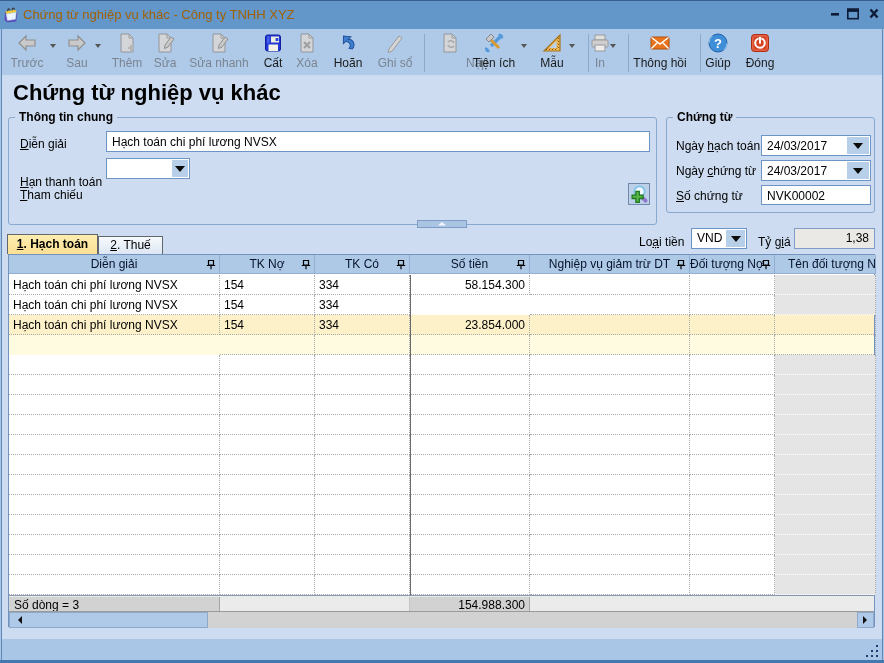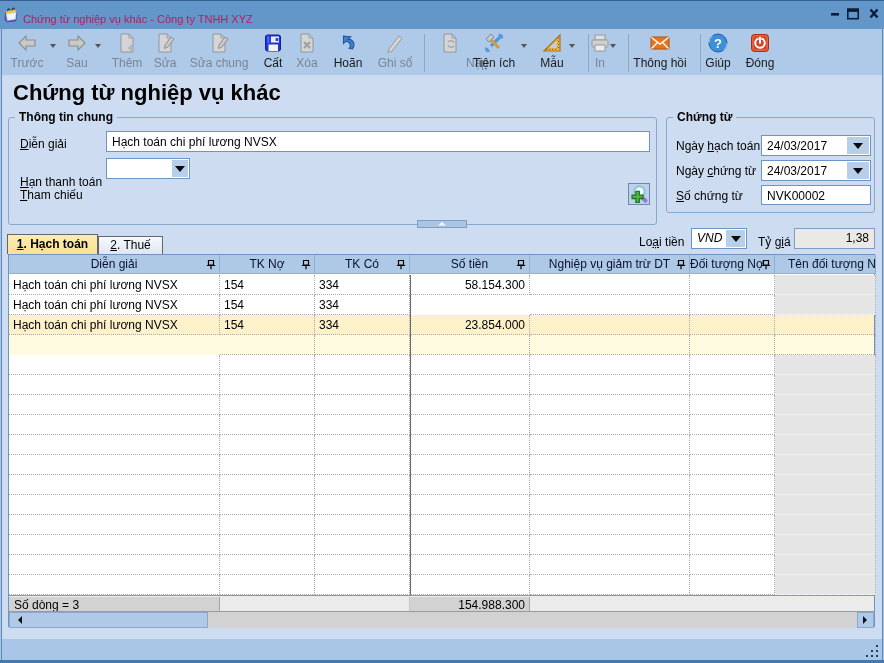--- a/index.html
+++ b/index.html
@@ -2,21 +2,21 @@
 <html><head>
 <meta charset="utf-8">
 <style>
 * { margin:0; padding:0; box-sizing:border-box; }
 html,body { width:884px; height:663px; overflow:hidden; }
 body { font-family:"Liberation Sans", sans-serif; font-size:12px; color:#000; position:relative; background:#cddcf0; }
 .abs { position:absolute; }
 
 
 #titlebar { left:0; top:0; width:884px; height:29px; background:#6396c9; border-top:1px solid #35608f; }
-#titletext { left:23px; top:13px; color:#be185d; font-size:11px; }
+#titletext { left:23px; top:7px; color:#a16207; font-size:13px; }
 #winbtns { right:4px; top:6px; }
 #leftborder { left:0; top:29px; width:2px; height:632px; background:linear-gradient(to right,#aac6e4 1px,#5d89ba 1px); }
 #rightborder { right:0; top:29px; width:2px; height:632px; background:linear-gradient(to left,#aac6e4 1px,#5d89ba 1px); }
 #bottomborder { left:0; top:660px; width:884px; height:3px; background:#4678b0; }
 
 #toolbar { left:2px; top:29px; width:880px; height:48px; background:#aecae8; border-bottom:2px solid #ccdcf0; }
 .tbtn { position:absolute; top:3px; text-align:center; color:#1a1a1a; font-size:12px; }
 .tbtn.dis { color:#7b8490; }
 .tbtn .ic { display:block; margin:0 auto 2px auto; width:22px; height:22px; }
 .tbtn .lbl { display:block; margin-top:1px; }
@@ -112,21 +112,21 @@
         <path d="M11 13 L17 5 l3 2 -6 8 -3.5 1.5 z" fill="#c9c9c9" stroke="#8f8f8f" stroke-width="1"></path>
       </svg>
       <span class="lbl">Sửa</span>
     </div>
 <div class="tbtn dis" style="left:181px;width:76px;">
       <svg class="ic" viewBox="0 0 22 22">
         <path d="M5 2 h8 l4 4 v14 h-12 z" fill="#d3d5d9" stroke="#94969a" stroke-width="1"></path>
         <path d="M13 2 v4 h4" fill="none" stroke="#9a9a9a" stroke-width="1"></path>
         <path d="M11 13 L17 5 l3 2 -6 8 -3.5 1.5 z" fill="#c9c9c9" stroke="#8f8f8f" stroke-width="1"></path>
       </svg>
-      <span class="lbl">Sửa chung</span>
+      <span class="lbl">Sửa nhanh</span>
     </div>
 <div class="tbtn" style="left:235px;width:76px;">
       <svg class="ic" viewBox="0 0 22 22">
         <rect x="3.5" y="3" width="15" height="16" rx="2" fill="#2336d6" stroke="#1020a0" stroke-width="1"></rect>
         <rect x="5.2" y="4.2" width="2.2" height="7" fill="#4e66e8"></rect>
         <rect x="9" y="4.5" width="8" height="6" fill="#efece0"></rect>
         <rect x="13.6" y="6" width="2.8" height="3" fill="#2a48d8"></rect>
         <rect x="6.5" y="12.5" width="9.5" height="6.5" fill="#f4f1e8"></rect>
       </svg>
       <span class="lbl">Cất</span>
@@ -265,21 +265,21 @@
 <div id="split" class="abs">
     <svg width="48" height="6" viewBox="0 0 48 6" style="position:absolute;left:0;top:0;">
       <path d="M20 4.5 L24 1 L28 4.5 z" fill="#f4f8fc"></path>
     </svg>
   </div>
 
 <div id="tab1" class="tab"><u>1</u>. Hạch toán</div>
 <div id="tab2" class="tab"><u>2</u>. Thuế</div>
 
 <div class="flabel" style="left:639px;top:235px;">Lo<u>ạ</u>i tiền</div>
-<div class="tbox" style="left:691px;top:228px;width:56px;height:21px;font-style:italic;">
+<div class="tbox" style="left:691px;top:228px;width:56px;height:21px;">
     <span class="txt" style="top:2px;">VND</span>
     <span class="ddbtn" style="width:19px;"></span>
   </div>
 <div class="flabel" style="left:758px;top:235px;">Tỷ g<u>i</u>á</div>
 <div id="rate" class="abs">
     <span style="position:absolute;right:5px;top:2px;">1,38</span>
   </div>
 
 <div id="grid" class="abs">
 <div class="hcell" style="left:0px;width:211px;">Diễn giải<svg class="pin" style="right:3px;" viewBox="0 0 10 11">

